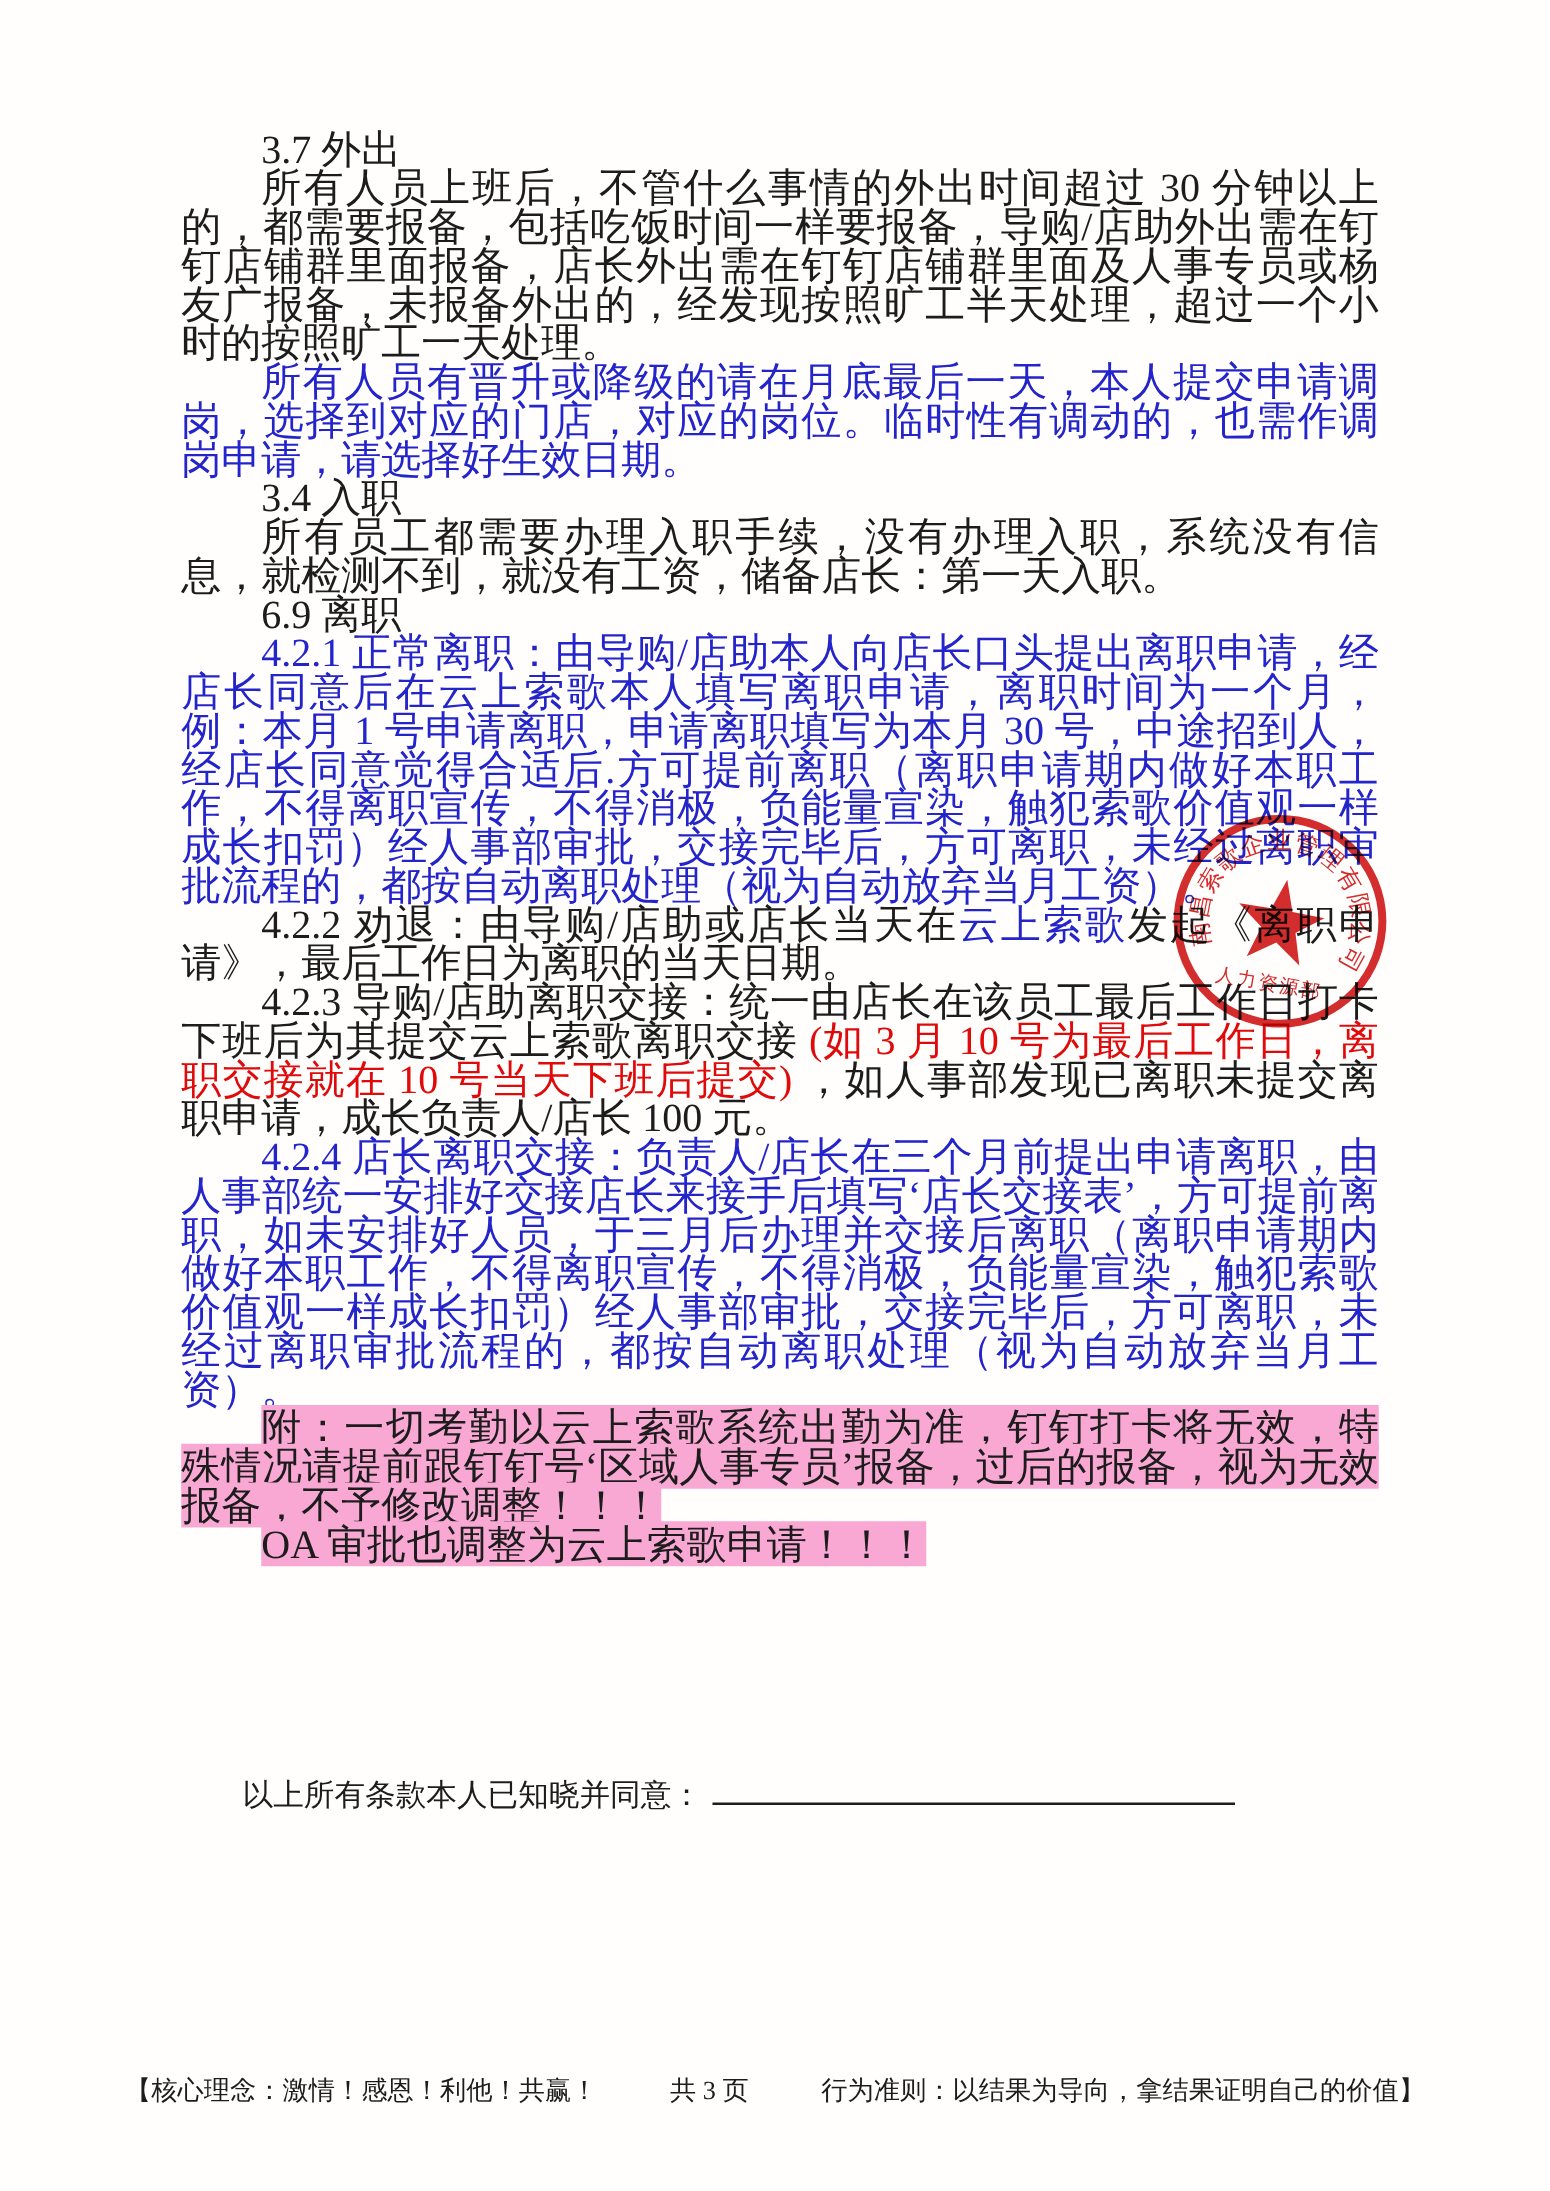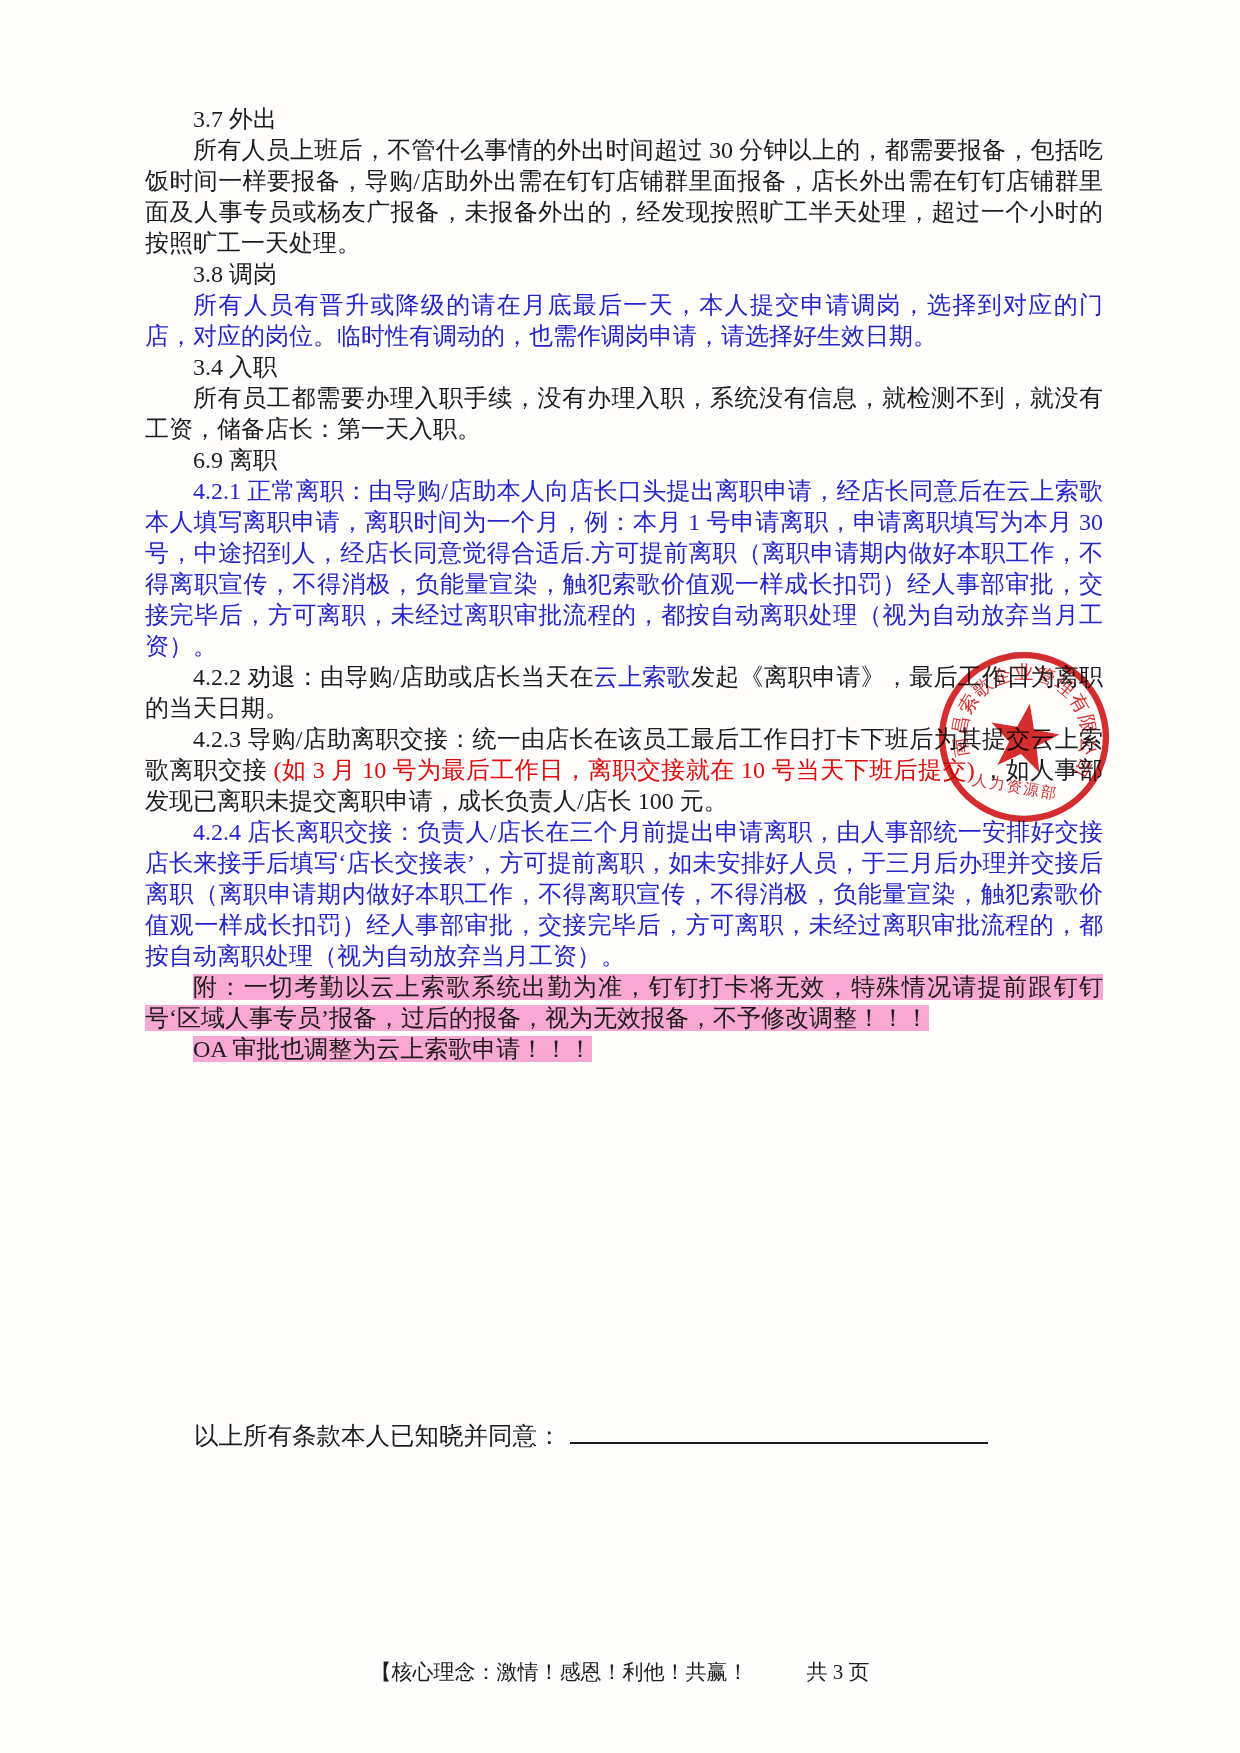--- a/index.html
+++ b/index.html
@@ -2,21 +2,21 @@
 <html><head>
 <meta charset="utf-8">
 <style>
   html,body{margin:0;padding:0;}
   body{
     width:1240px;height:1753px;background:#fffefd;position:relative;
     font-family:"Liberation Serif","DejaVu Serif",serif;
   }
   .doc{
     position:absolute;left:145px;top:104px;width:958px;
-    font-size:24px;line-height:31px;text-align:justify;color:#1c1c1c;
+    font-size:32px;line-height:31px;text-align:justify;color:#1c1c1c;
   }
   .doc p{margin:0;text-indent:2em;}
   .c-black{color:#1c1c1c;}
   .c-blue{color:#2424cb;}
   .c-red{color:#e00a0a;}
   .hl{background:#f9a8d4;}
   .signature{
     position:absolute;left:145px;top:1416px;font-size:24.5px;color:#1c1c1c;
     width:958px;
   }
@@ -38,38 +38,38 @@
   .seal-fill{fill:#d11d1d;}
   .seal-text{fill:#d11d1d;font-size:21px;letter-spacing:1px;font-family:"Liberation Serif","DejaVu Serif",serif;}
   .seal-dept{fill:#d11d1d;font-size:17px;letter-spacing:2px;font-family:"Liberation Serif","DejaVu Serif",serif;}
 </style>
 </head>
 <body>
 
 <div class="doc">
     <p><span class="c-black">3.7 外出</span></p>
     <p><span class="c-black">所有人员上班后，不管什么事情的外出时间超过 30 分钟以上的，都需要报备，包括吃饭时间一样要报备，导购/店助外出需在钉钉店铺群里面报备，店长外出需在钉钉店铺群里面及人事专员或杨友广报备，未报备外出的，经发现按照旷工半天处理，超过一个小时的按照旷工一天处理。</span></p>
-    <p><span class="c-black">3.8 调岗</span></p>
     <p><span class="c-blue">所有人员有晋升或降级的请在月底最后一天，本人提交申请调岗，选择到对应的门店，对应的岗位。临时性有调动的，也需作调岗申请，请选择好生效日期。</span></p>
     <p><span class="c-black">3.4 入职</span></p>
     <p><span class="c-black">所有员工都需要办理入职手续，没有办理入职，系统没有信息，就检测不到，就没有工资，储备店长：第一天入职。</span></p>
     <p><span class="c-black">6.9 离职</span></p>
     <p><span class="c-blue">4.2.1 正常离职：由导购/店助本人向店长口头提出离职申请，经店长同意后在云上索歌本人填写离职申请，离职时间为一个月，例：本月 1 号申请离职，申请离职填写为本月 30 号，中途招到人，经店长同意觉得合适后.方可提前离职（离职申请期内做好本职工作，不得离职宣传，不得消极，负能量宣染，触犯索歌价值观一样成长扣罚）经人事部审批，交接完毕后，方可离职，未经过离职审批流程的，都按自动离职处理（视为自动放弃当月工资）。</span></p>
     <p><span class="c-black">4.2.2 劝退：由导购/店助或店长当天在</span><span class="c-blue">云上索歌</span><span class="c-black">发起《离职申请》，最后工作日为离职的当天日期。</span></p>
     <p><span class="c-black">4.2.3 导购/店助离职交接：统一由店长在该员工最后工作日打卡下班后为其提交云上索歌离职交接 </span><span class="c-red">(如 3 月 10 号为最后工作日，离职交接就在 10 号当天下班后提交) </span><span class="c-black">，如人事部发现已离职未提交离职申请，成长负责人/店长 100 元。</span></p>
     <p><span class="c-blue">4.2.4 店长离职交接：负责人/店长在三个月前提出申请离职，由人事部统一安排好交接店长来接手后填写‘店长交接表’，方可提前离职，如未安排好人员，于三月后办理并交接后离职（离职申请期内做好本职工作，不得离职宣传，不得消极，负能量宣染，触犯索歌价值观一样成长扣罚）经人事部审批，交接完毕后，方可离职，未经过离职审批流程的，都按自动离职处理（视为自动放弃当月工资）。</span></p>
     <p><span class="hl"><span class="c-black">附：一切考勤以云上索歌系统出勤为准，钉钉打卡将无效，特殊情况请提前跟钉钉号‘区域人事专员’报备，过后的报备，视为无效报备，不予修改调整！！！</span></span></p>
     <p><span class="hl"><span class="c-black">OA 审批也调整为云上索歌申请！！！</span></span></p>
   </div>
 
 <div class="signature"><span class="indent"></span><span>以上所有条款本人已知晓并同意：</span><span class="sig-line"></span></div>
 
 <div class="footer">
   <span>【核心理念：激情！感恩！利他！共赢！</span>
   <span>共 3 页</span>
+  <span>行为准则：以结果为导向，拿结果证明自己的价值】</span>
 </div>
 
 <svg class="stamp" viewBox="0 0 200 200" xmlns="http://www.w3.org/2000/svg">
   <circle class="seal-stroke" cx="100" cy="100" r="90" stroke-width="7"></circle>
   <path id="sealArc" d="M 42 127 A 64 64 0 1 1 158 127" fill="none"></path>
   <text class="seal-text" text-anchor="middle">
     <textPath href="#sealArc" startOffset="50%">南昌索歌企业管理有限公司</textPath>
   </text>
   <polygon class="seal-fill" points="100,63 109.4,90.1 138,90.6 115.2,107.9 123.5,135.4 100,119 76.5,135.4 84.8,107.9 62,90.6 90.6,90.1"></polygon>
   <text class="seal-dept" x="100" y="161" text-anchor="middle">人力资源部</text>

